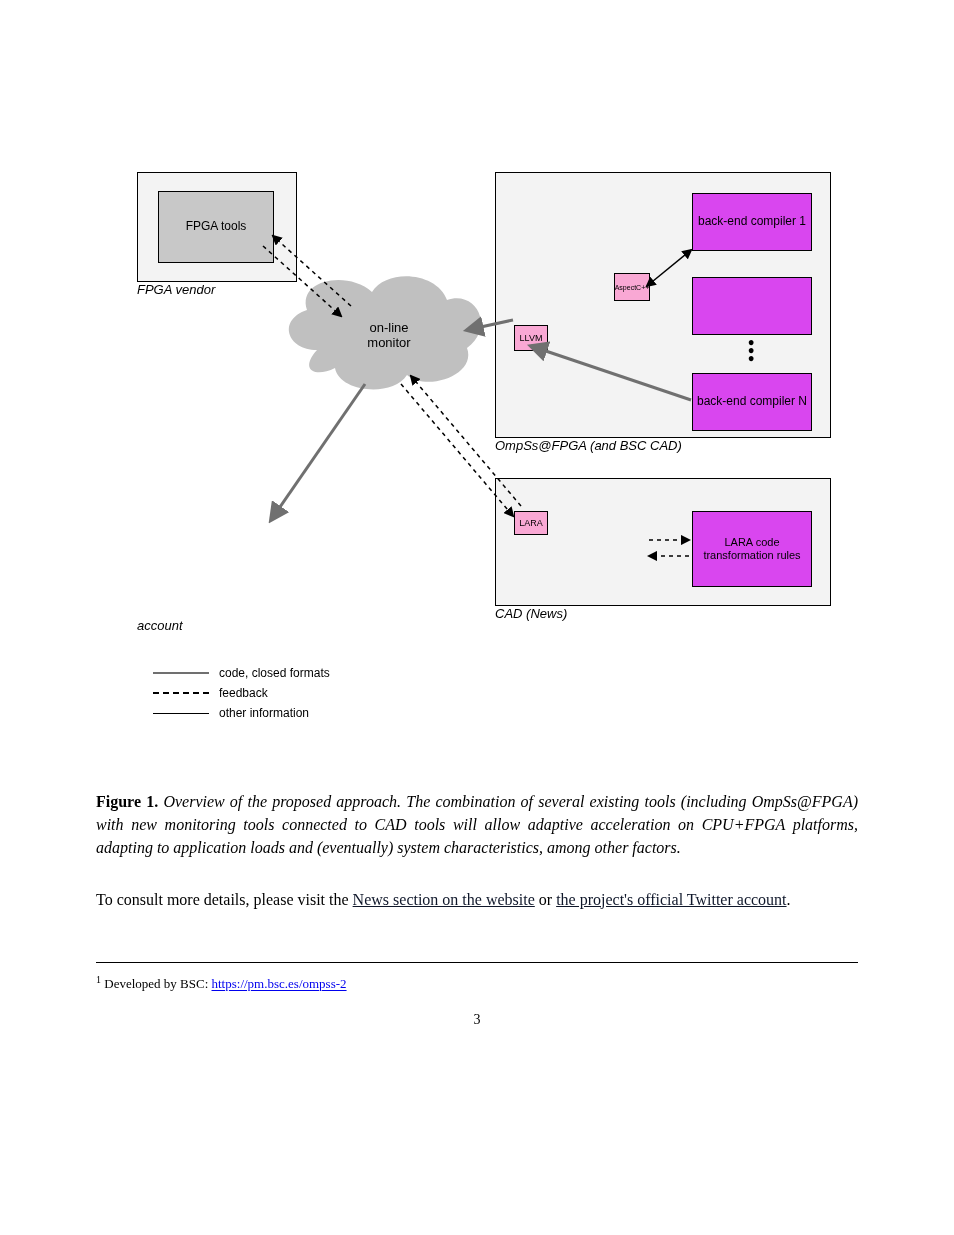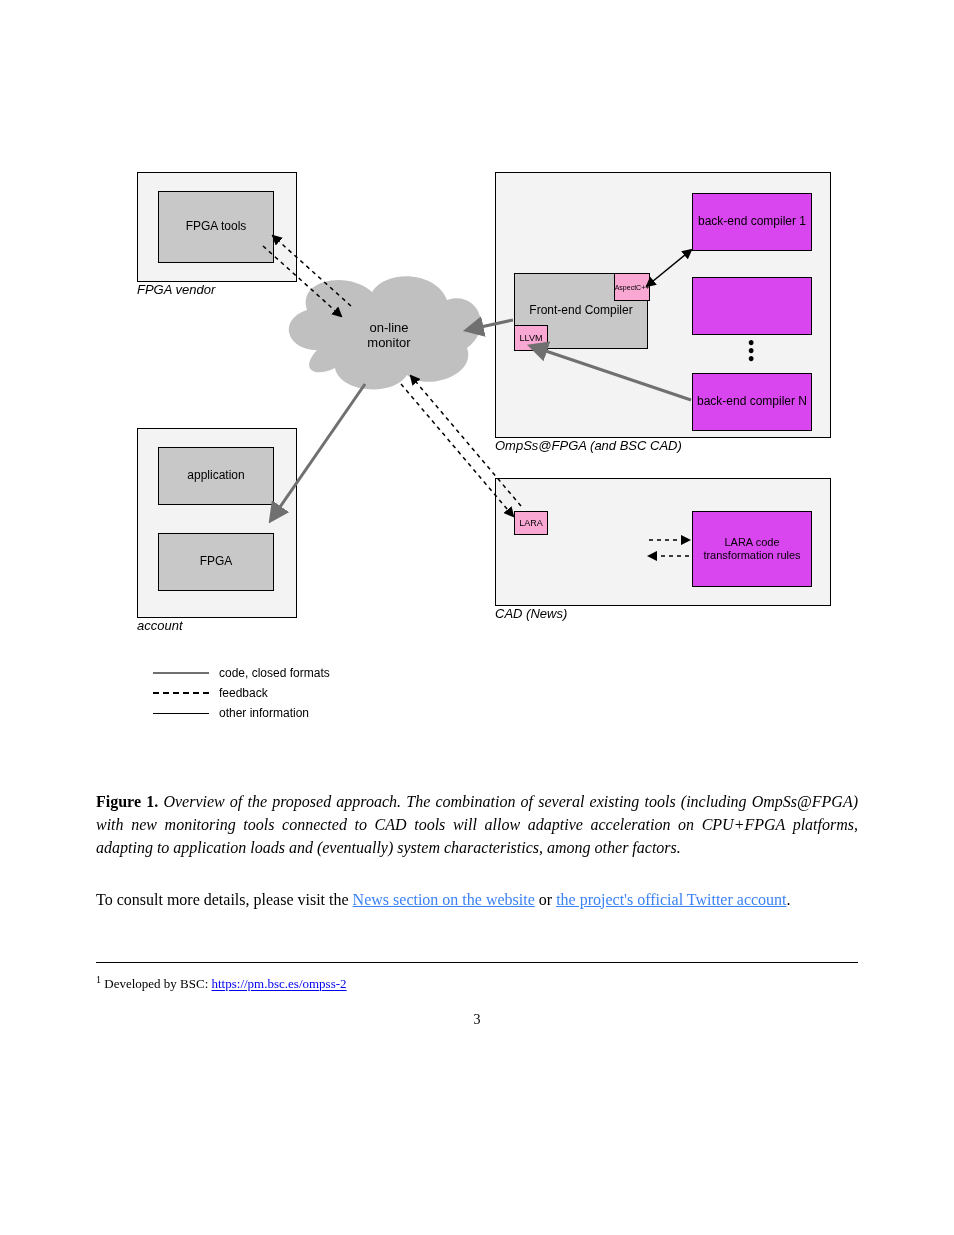--- a/index.html
+++ b/index.html
@@ -98,21 +98,21 @@
     line-height: 1.45;
     text-align: justify;
   }
   .caption .lead { font-weight: bold; font-style: normal; }
   .body-text {
     margin-top: 28px;
     font-size: 16px;
     line-height: 1.55;
     text-align: justify;
   }
-  .body-text a { color: #3b82f6; }
+  .body-text a { color: #0f172a; }
   hr.rule {
     border: none;
     border-top: 1px solid #000;
     margin: 50px 0 10px 0;
   }
   .footnote {
     font-size: 13px;
     line-height: 1.4;
   }
   .footnote sup { font-size: 10px; }
@@ -127,28 +127,23 @@
 
 <div class="page">
 
   <div class="figure">
 
     <div class="panel" style="left:20px; top:12px; width:158px; height:108px;">
       <div class="node" style="left:20px; top:18px; width:116px; height:72px;">FPGA tools</div>
     </div>
     <div class="panel-label" style="left:20px; top:122px;">FPGA vendor</div>
 
-    <div class="panel" style="left:20px; top:268px; width:158px; height:188px;">
-      <div class="node" style="left:20px; top:18px; width:116px; height:58px;">application</div>
-      <div class="node" style="left:20px; top:104px; width:116px; height:58px;">FPGA</div>
-    </div>
     <div class="panel-label" style="left:20px; top:458px;">account</div>
 
     <div class="panel" style="left:378px; top:12px; width:334px; height:264px;">
-      <div class="node" style="left:18px; top:100px; width:134px; height:76px;">Front-end Compiler</div>
       <div class="port" style="left:118px; top:100px; width:34px; height:26px; font-size:7px; line-height:1;">AspectC++</div>
       <div class="port" style="left:18px; top:152px; width:32px; height:24px;">LLVM</div>
 
       <div class="node light" style="left:196px; top:20px; width:120px; height:58px;">back-end compiler 1</div>
       <div class="node light" style="left:196px; top:104px; width:120px; height:58px;"></div>
       <div class="node light" style="left:196px; top:200px; width:120px; height:58px;">back-end compiler N</div>
 
       <div class="dots" style="left:252px; top:166px;">
         <span>•</span>
           <span>•</span>

